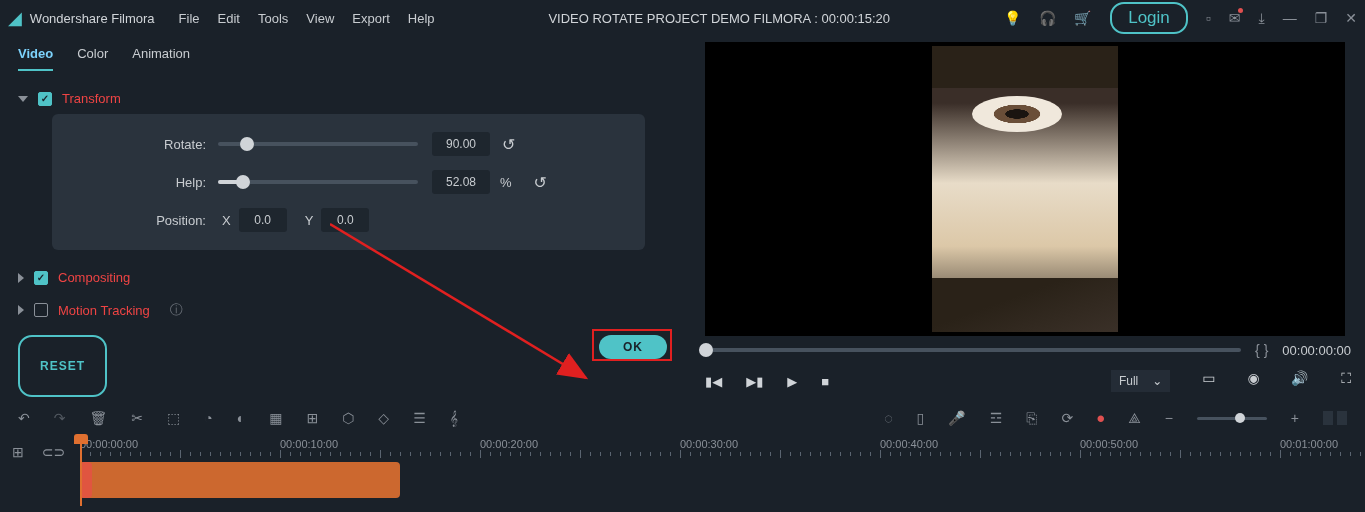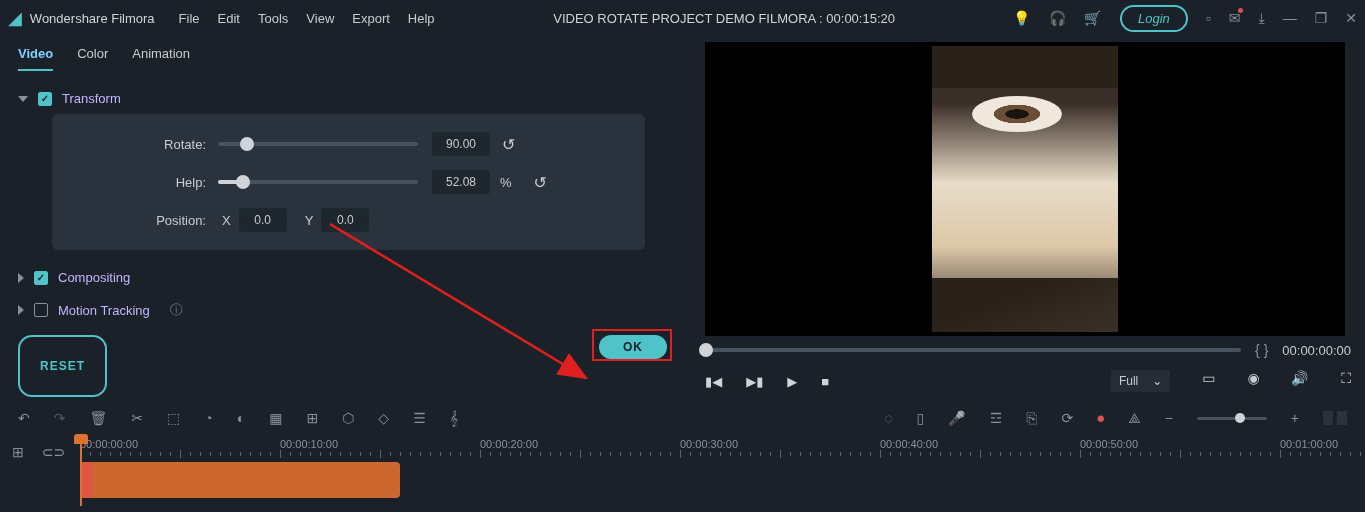--- a/index.html
+++ b/index.html
@@ -10,21 +10,21 @@
 .logo { color: #4fc3c7; font-size: 18px; margin-right: 8px; }
 .app-name { color: #d0d4d8; font-size: 13px; margin-right: 24px; }
 .menu-bar { display: flex; gap: 18px; }
 .menu-item { color: #c8ccd0; font-size: 13px; cursor: pointer; }
 .title-center { flex: 1; text-align: center; color: #d0d4d8; font-size: 13px; }
 .titlebar-right { display: flex; align-items: center; gap: 18px; }
 .tb-icon { color: #8a9098; font-size: 14px; cursor: pointer; }
 .tb-icon.lightbulb { color: #f0b040; }
 .tb-icon.headset { color: #4fc3c7; }
 .tb-icon.cart { color: #e07030; }
-.login-btn { border: 2px solid #4fc3c7; color: #4fc3c7; padding: 4px 16px; border-radius: 14px; font-size: 13px; cursor: pointer; font-style: italic; }
+.login-btn { border: 2px solid #4fc3c7; color: #4fc3c7; padding: 4px 16px; border-radius: 14px; font-size: 17px; cursor: pointer; }
 .mail-dot { position: relative; }
 .mail-dot::after { content: ''; position: absolute; top: -2px; right: -2px; width: 5px; height: 5px; background: #e05050; border-radius: 50%; }
 
 
 .main { display: flex; height: 364px; }
 .left-panel { width: 685px; background: #1a2129; display: flex; flex-direction: column; }
 .right-panel { width: 680px; background: #1a2129; }
 
 
 .tabs { display: flex; gap: 24px; padding: 10px 18px 0; }
@@ -33,21 +33,21 @@
 
 
 .sections { flex: 1; padding: 12px 12px 0; }
 .section-head { display: flex; align-items: center; gap: 10px; padding: 8px 6px; cursor: pointer; }
 .caret-down { width: 0; height: 0; border-left: 5px solid transparent; border-right: 5px solid transparent; border-top: 6px solid #8a9098; }
 .caret-right { width: 0; height: 0; border-top: 5px solid transparent; border-bottom: 5px solid transparent; border-left: 6px solid #8a9098; }
 .chk { width: 14px; height: 14px; border: 1.5px solid #4fc3c7; border-radius: 2px; display: inline-flex; align-items: center; justify-content: center; background: #4fc3c7; }
 .chk.unchecked { background: transparent; border-color: #8a9098; }
 .chk::after { content: '✓'; color: #1a2129; font-size: 10px; font-weight: 700; }
 .chk.unchecked::after { content: ''; }
-.section-label { color: #c4b5fd; font-size: 13px; }
+.section-label { color: #ef4444; font-size: 13px; }
 .help { color: #6a7078; font-size: 13px; }
 
 
 .transform-body { background: #2a333d; border-radius: 6px; margin: 0 28px 12px 40px; padding: 18px; }
 .row { display: flex; align-items: center; margin-bottom: 14px; }
 .row-label { width: 148px; text-align: right; color: #c8ccd0; padding-right: 12px; }
 .slider { width: 200px; height: 4px; background: #47525e; border-radius: 2px; position: relative; margin-right: 14px; }
 .slider-thumb { position: absolute; top: -5px; width: 14px; height: 14px; background: #d0d4d8; border-radius: 50%; }
 .slider-fill { position: absolute; height: 4px; background: #d0d4d8; border-radius: 2px; }
 .numfield { background: #1e262e; color: #c8ccd0; width: 58px; height: 24px; border: none; text-align: center; border-radius: 3px; font-size: 12px; }

